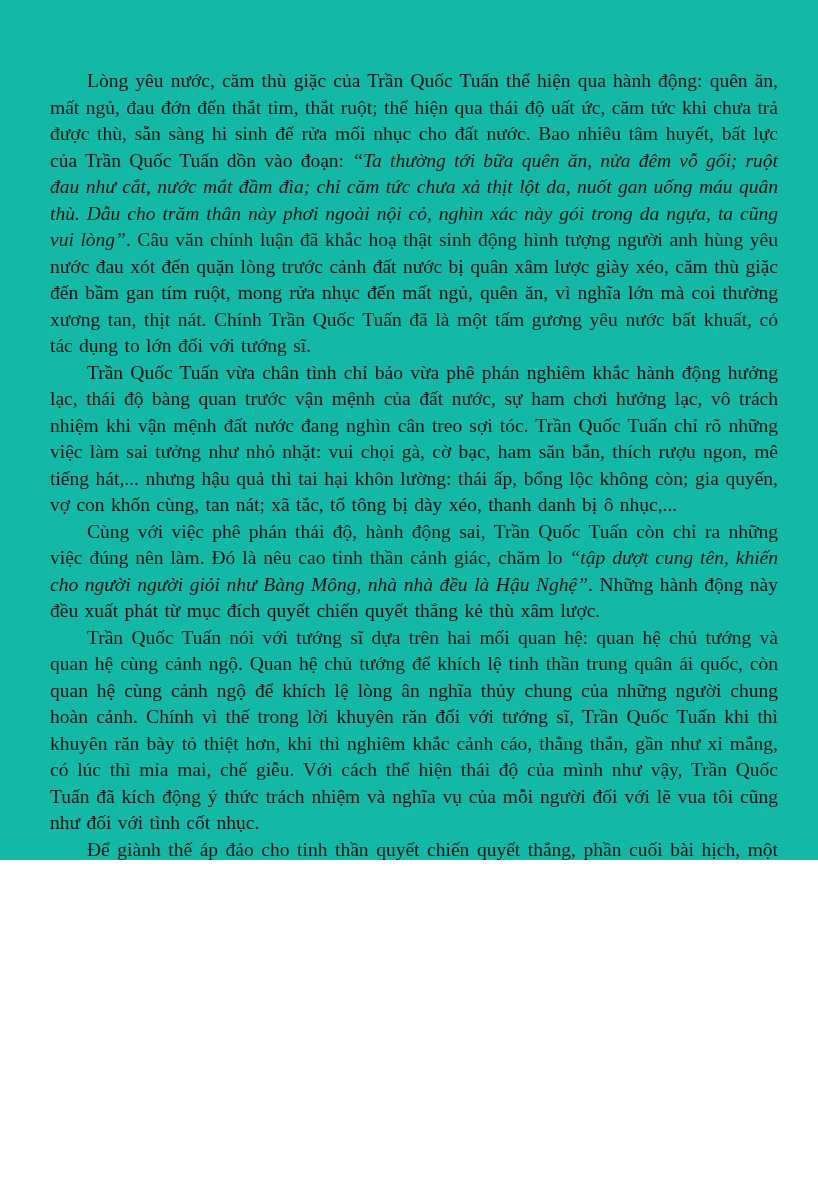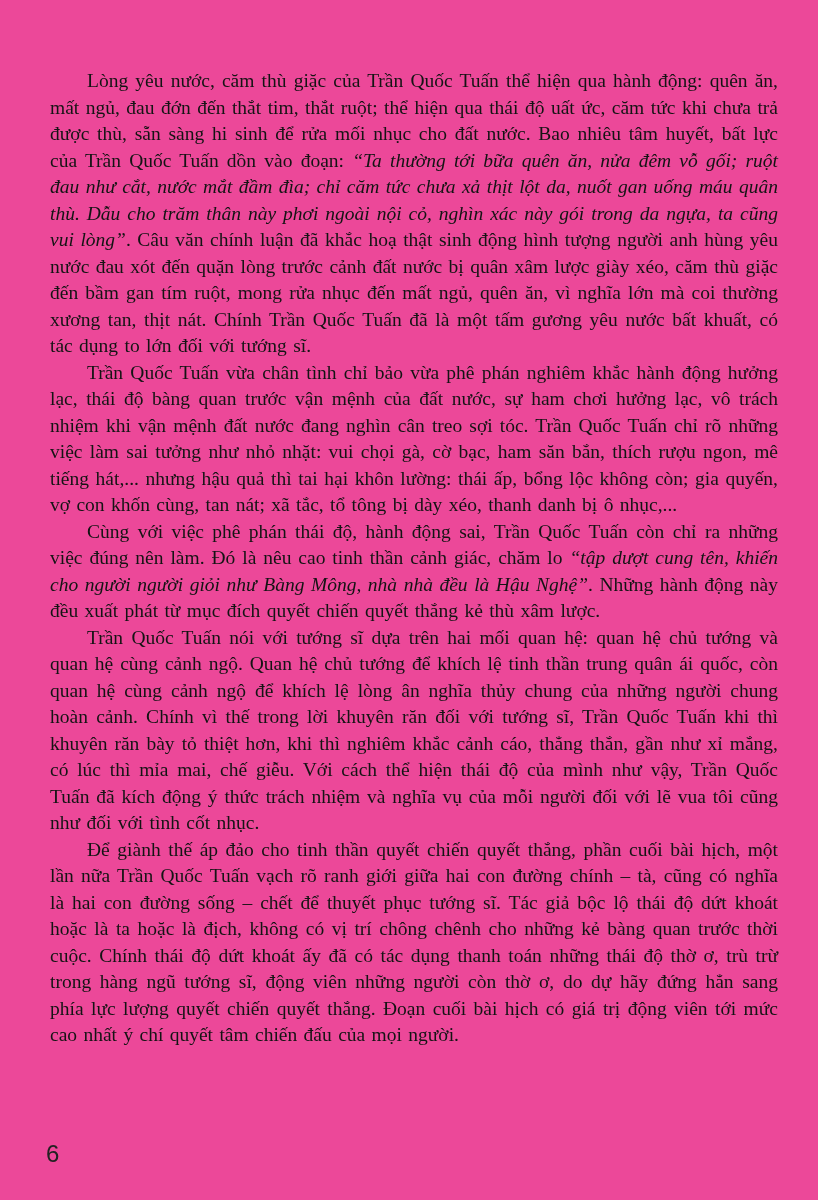--- a/index.html
+++ b/index.html
@@ -3,22 +3,22 @@
 <meta charset="utf-8">
 <style>
   html, body {
     margin: 0;
     padding: 0;
     background: #ffffff;
   }
   .page {
     position: relative;
     width: 818px;
-    height: 1200px;
-    background: #ec4899;
+    height: 860px;
+    background: #14b8a6;
     overflow: hidden;
     font-family: "Liberation Serif", serif;
   }
   .text-block {
     position: absolute;
     left: 50px;
     top: 68px;
     width: 728px;
     color: #141414;
     font-size: 19.5px;

